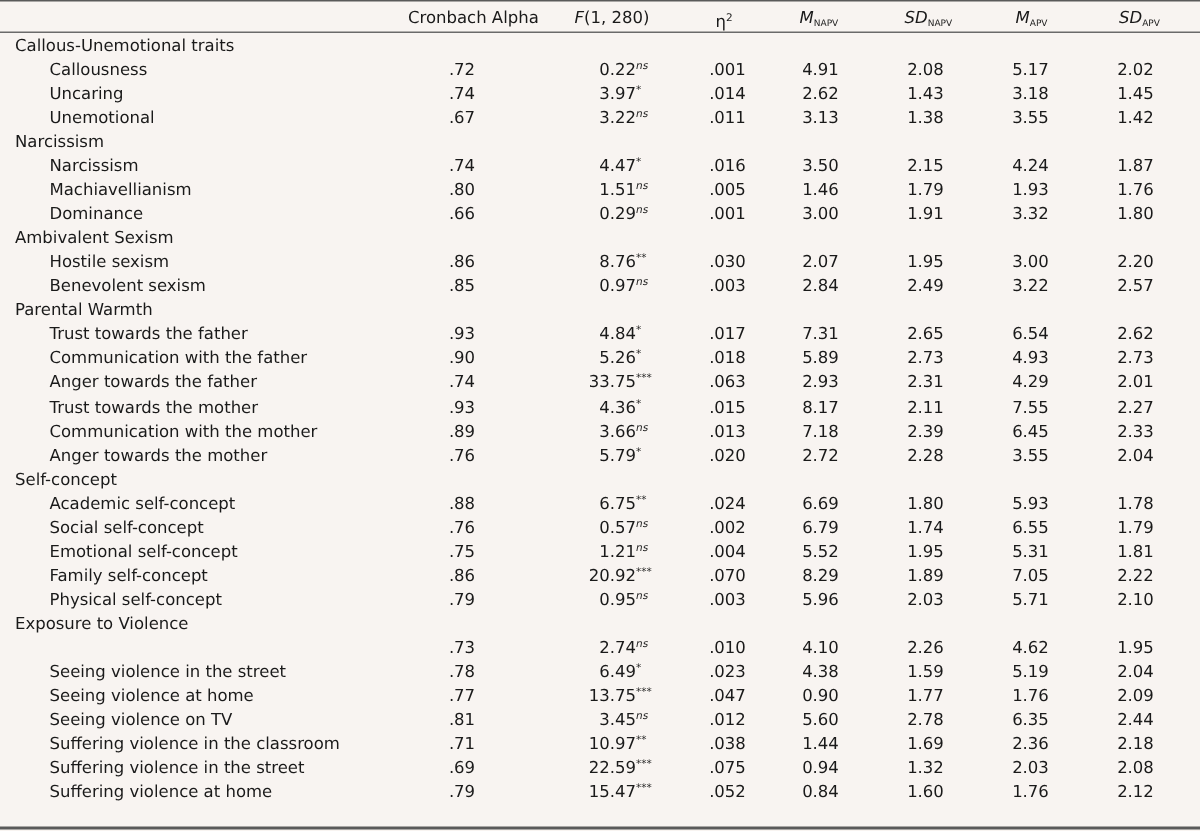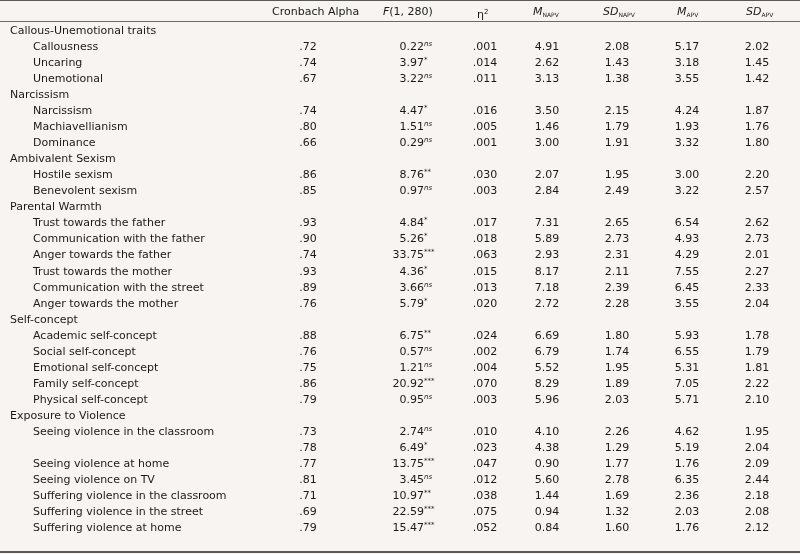--- a/index.html
+++ b/index.html
@@ -192,21 +192,21 @@
         <span class="cell lbl-item">Trust towards the mother</span>
         <span class="cell c-alpha">.93</span>
         <span class="cell c-f"><span class="num">4.36</span><span class="sig">*</span></span>
         <span class="cell c-eta">.015</span>
         <span class="cell c-mn">8.17</span>
         <span class="cell c-sdn">2.11</span>
         <span class="cell c-ma">7.55</span>
         <span class="cell c-sda">2.27</span>
       </div>
       <div class="row" style="top: 279.5px;">
-        <span class="cell lbl-item">Communication with the street</span>
+        <span class="cell lbl-item">Communication with the mother</span>
         <span class="cell c-alpha">.89</span>
         <span class="cell c-f"><span class="num">3.66</span><span class="sig ns">ns</span></span>
         <span class="cell c-eta">.013</span>
         <span class="cell c-mn">7.18</span>
         <span class="cell c-sdn">2.39</span>
         <span class="cell c-ma">6.45</span>
         <span class="cell c-sda">2.33</span>
       </div>
       <div class="row" style="top: 295.5px;">
         <span class="cell lbl-item">Anger towards the mother</span>
@@ -268,35 +268,35 @@
         <span class="cell c-eta">.003</span>
         <span class="cell c-mn">5.96</span>
         <span class="cell c-sdn">2.03</span>
         <span class="cell c-ma">5.71</span>
         <span class="cell c-sda">2.10</span>
       </div>
       <div class="row" style="top: 407.7px;">
         <span class="cell lbl-group">Exposure to Violence</span>
       </div>
       <div class="row" style="top: 423.8px;">
-        <span class="cell lbl-item">Seeing violence in the classroom</span>
         <span class="cell c-alpha">.73</span>
         <span class="cell c-f"><span class="num">2.74</span><span class="sig ns">ns</span></span>
         <span class="cell c-eta">.010</span>
         <span class="cell c-mn">4.10</span>
         <span class="cell c-sdn">2.26</span>
         <span class="cell c-ma">4.62</span>
         <span class="cell c-sda">1.95</span>
       </div>
       <div class="row" style="top: 439.8px;">
+        <span class="cell lbl-item">Seeing violence in the street</span>
         <span class="cell c-alpha">.78</span>
         <span class="cell c-f"><span class="num">6.49</span><span class="sig">*</span></span>
         <span class="cell c-eta">.023</span>
         <span class="cell c-mn">4.38</span>
-        <span class="cell c-sdn">1.29</span>
+        <span class="cell c-sdn">1.59</span>
         <span class="cell c-ma">5.19</span>
         <span class="cell c-sda">2.04</span>
       </div>
       <div class="row" style="top: 455.8px;">
         <span class="cell lbl-item">Seeing violence at home</span>
         <span class="cell c-alpha">.77</span>
         <span class="cell c-f"><span class="num">13.75</span><span class="sig">***</span></span>
         <span class="cell c-eta">.047</span>
         <span class="cell c-mn">0.90</span>
         <span class="cell c-sdn">1.77</span>

